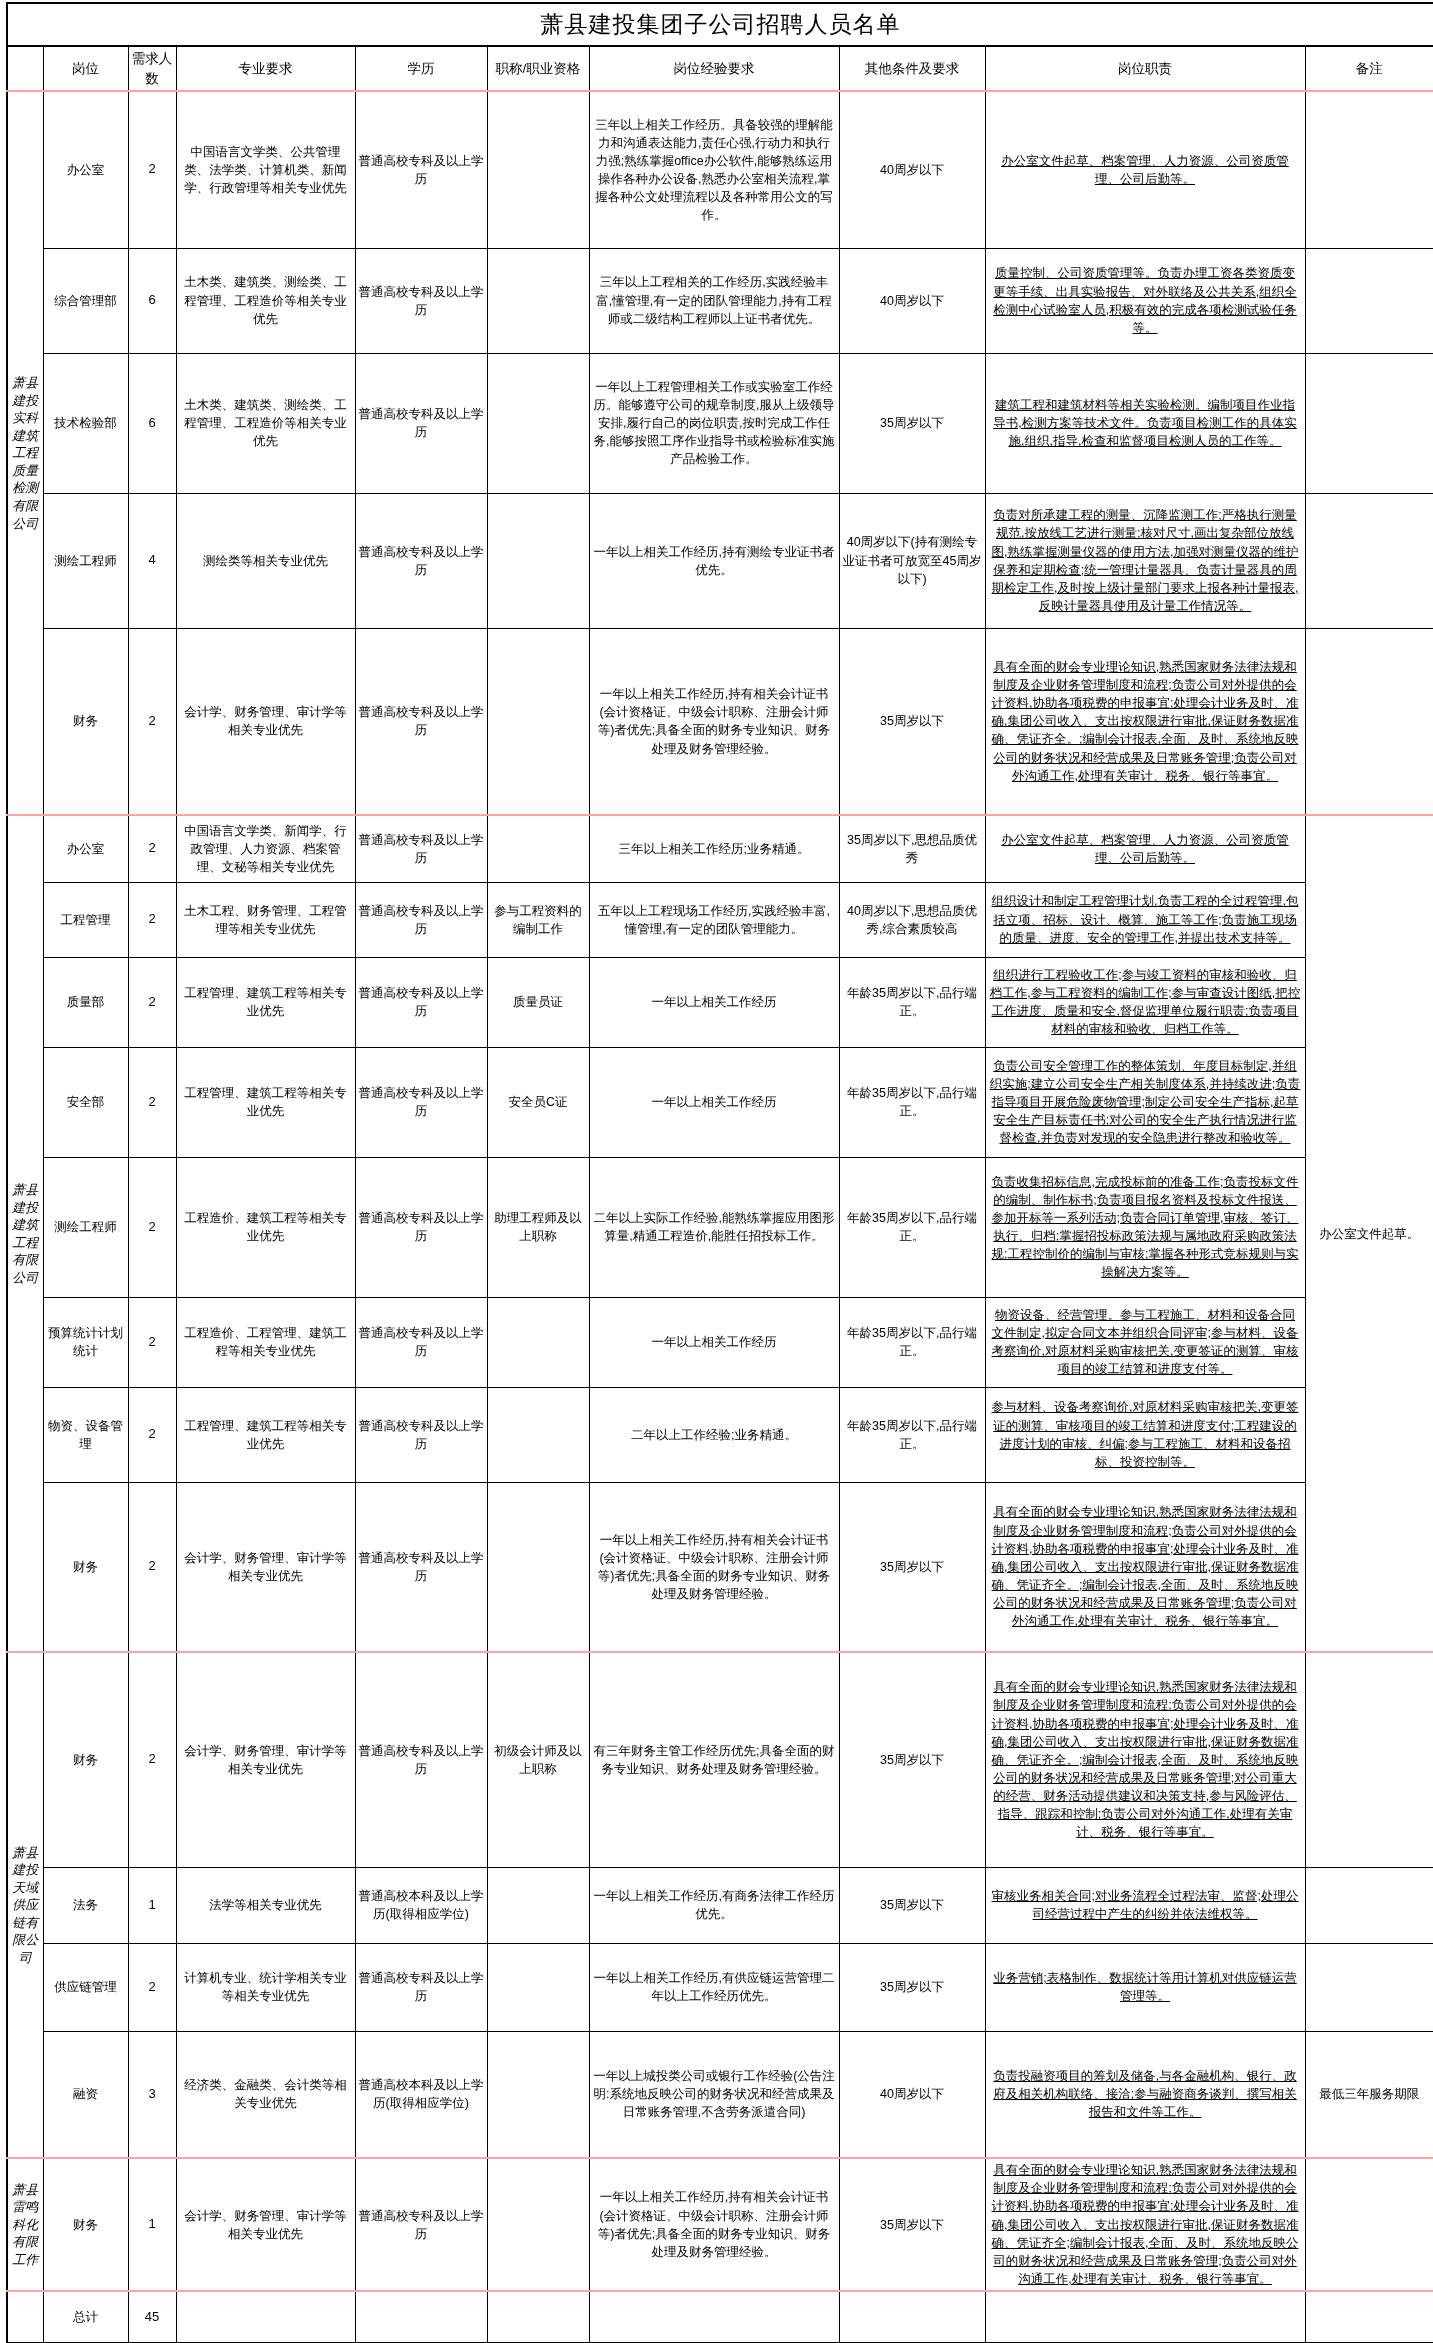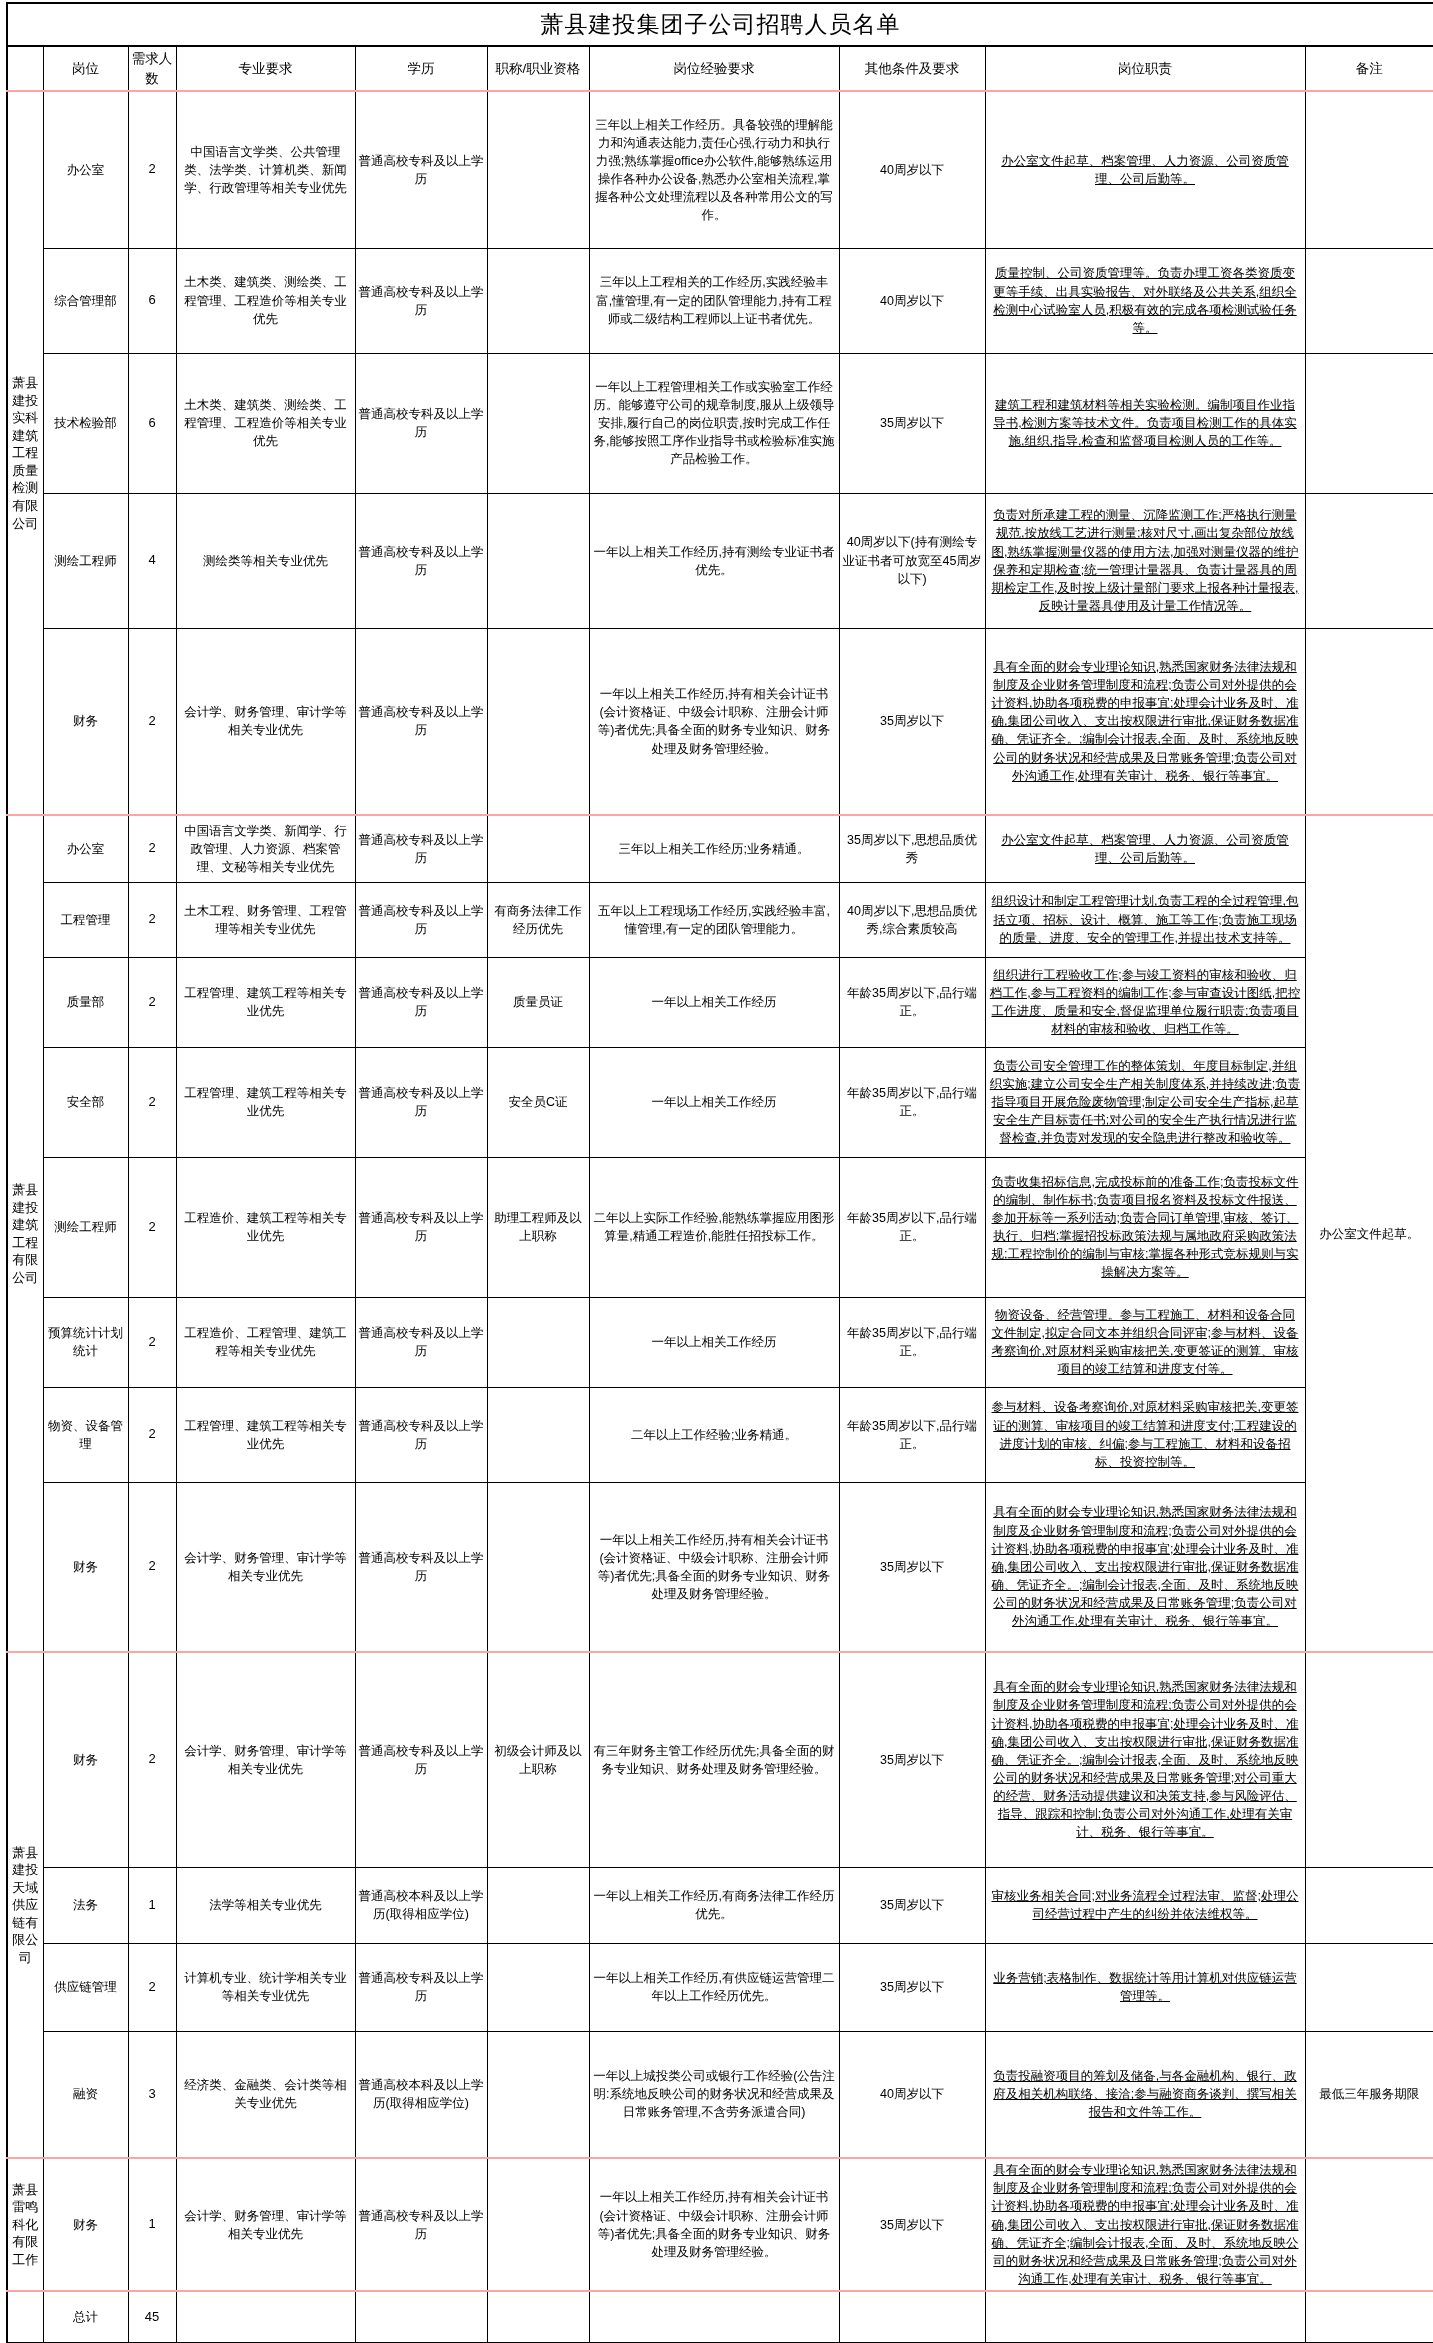--- a/index.html
+++ b/index.html
@@ -31,20 +31,21 @@
     font-size: 23px;
     font-weight: normal;
     letter-spacing: 1px;
   }
   tr.header-row th { font-size: 13.5px; border-bottom: 1.5px solid #000; }
   td.company {
     padding: 1px;
     font-size: 13px;
     line-height: 1.35;
     width: 36px;
+    font-style: italic;
   }
   td.duties { padding: 2px 4px; text-decoration: underline; }
   tr.group-start td { border-top: 2px solid #fca5a5; }
   table.roster { border: 2px solid #000; }
   td.count { font-size: 13px; }
 </style>
 </head>
 <body>
 
 <table class="roster">
@@ -146,21 +147,21 @@
     <td>三年以上相关工作经历;业务精通。</td>
     <td>35周岁以下,思想品质优秀</td>
     <td class="duties">办公室文件起草、档案管理、人力资源、公司资质管理、公司后勤等。</td>
     <td rowspan="8">办公室文件起草。</td>
   </tr>
   <tr style="height:75px">
     <td>工程管理</td>
     <td class="count">2</td>
     <td>土木工程、财务管理、工程管理等相关专业优先</td>
     <td>普通高校专科及以上学历</td>
-    <td>有商务法律工作经历优先</td>
+    <td>参与工程资料的编制工作</td>
     <td>五年以上工程现场工作经历,实践经验丰富,懂管理,有一定的团队管理能力。</td>
     <td>40周岁以下,思想品质优秀,综合素质较高</td>
     <td class="duties">组织设计和制定工程管理计划,负责工程的全过程管理,包括立项、招标、设计、概算、施工等工作;负责施工现场的质量、进度、安全的管理工作,并提出技术支持等。</td>
   </tr>
   <tr style="height:90px">
     <td>质量部</td>
     <td class="count">2</td>
     <td>工程管理、建筑工程等相关专业优先</td>
     <td>普通高校专科及以上学历</td>
     <td>质量员证</td>

